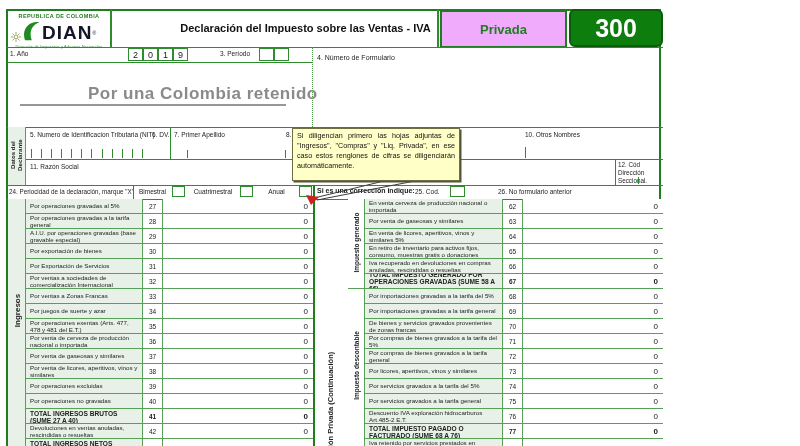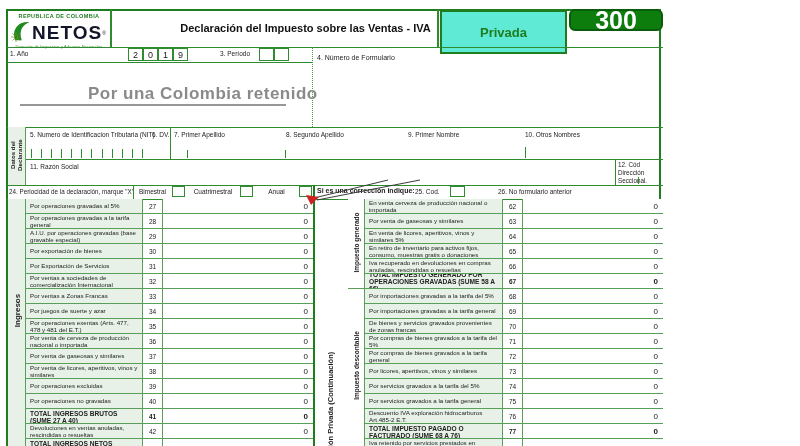--- a/index.html
+++ b/index.html
@@ -14,24 +14,24 @@
   
   .outer{position:absolute;left:6px;top:9px;width:655px;height:437px;border:2px solid #1f7c1f;border-bottom:none;box-sizing:border-box;}
   .logo-cell{position:absolute;left:8px;top:11px;width:102px;height:36px;background:#fff;}
   .country{font-size:5.5px;color:#1f7c1f;text-align:center;letter-spacing:.4px;margin-top:2px;font-weight:bold;}
   .dianrow{display:flex;align-items:center;justify-content:center;margin-top:1px;}
   .dian-word{font-size:19px;font-weight:bold;color:#15152a;letter-spacing:1px;line-height:1;}
   .dian-reg{font-size:5px;vertical-align:top;color:#15152a;}
   .dian-sub{font-size:3.8px;color:#2e8b2e;text-align:center;margin-top:0px;letter-spacing:.2px;}
   .title-cell{position:absolute;left:110px;top:9px;width:327px;height:38px;display:flex;align-items:center;justify-content:center;
               font-size:11px;font-weight:bold;color:#111;margin-left:32px;}
-  .privada-box{position:absolute;left:440px;top:10px;width:127px;height:44px;background:#5eead4;border:2px solid #1f7c1f;
+  .privada-box{position:absolute;left:440px;top:10px;width:127px;height:38px;background:#f0abfc;border:2px solid #1f7c1f;
                box-sizing:border-box;display:flex;align-items:center;justify-content:center;
                font-size:13px;font-weight:bold;color:#1f7c1f;}
-  .code-box{position:absolute;left:569px;top:9px;width:94px;height:22px;background:#0d7d0d;border:2px solid #0a5c0a;border-radius:6px;
+  .code-box{position:absolute;left:569px;top:9px;width:94px;height:38px;background:#0d7d0d;border:2px solid #0a5c0a;border-radius:6px;
             box-sizing:border-box;display:flex;align-items:center;justify-content:center;
             font-size:25px;font-weight:bold;color:#fff;}
   .digit-box{position:absolute;top:48px;width:15px;height:13px;border:1px solid #2e8b2e;box-sizing:border-box;background:#fff;
              display:flex;align-items:center;justify-content:center;font-size:9px;}
   .dotted-v{position:absolute;left:312px;top:47px;height:80px;width:0;border-left:1px dotted #4a9a4a;}
   .slogan{position:absolute;left:88px;top:84px;font-size:17px;font-weight:bold;color:#8a8a8a;letter-spacing:.5px;}
   .slogan-line{position:absolute;left:20px;top:104px;width:266px;height:0;border-bottom:2px solid #979797;}
   
   .vlabel{position:absolute;transform:rotate(-90deg);font-weight:bold;color:#222;text-align:center;}
   .tick{position:absolute;width:1px;background:#2e8b2e;}
@@ -67,21 +67,21 @@
   <div class="outer"></div>
 
   <div class="logo-cell">
     <div class="country">REPUBLICA DE COLOMBIA</div>
     <div class="dianrow">
       <span style="display:inline-block;margin-right:2px;">
         <svg width="18" height="21" viewBox="0 0 24 28">
           <path d="M4,27 C-1,13 9,1 23,3 C13,7 9,16 13,27 Z" fill="#1f8b1f"></path>
         </svg>
       </span>
-      <span class="dian-word">NETOS</span>
+      <span class="dian-word">DIAN</span>
       <span class="dian-reg">®</span>
     </div>
     <div class="dian-sub">Dirección de Impuestos y Aduanas Nacionales</div>
     <span style="position:absolute;left:3px;bottom:1px;">
       <svg width="10" height="10" viewBox="0 0 10 10">
         <circle cx="5" cy="5" r="2" fill="none" stroke="#7a8a2a" stroke-width="0.8"></circle>
         <g stroke="#7a8a2a" stroke-width="0.7">
           <line x1="5" y1="0" x2="5" y2="2"></line>
             <line x1="5" y1="8" x2="5" y2="10"></line>
           <line x1="0" y1="5" x2="2" y2="5"></line>
@@ -356,14 +356,15 @@
         <div class="fv"></div>
       </div>
     </div>
 
   <svg class="overlay" width="800" height="446">
     <line x1="388" y1="180" x2="314" y2="198" stroke="#3c3c3c" stroke-width="1"></line>
     <line x1="420" y1="180" x2="317" y2="200" stroke="#3c3c3c" stroke-width="1"></line>
     <polygon points="306,195 319,197 311,205" fill="#cc2222"></polygon>
   </svg>
 
+  <div class="tooltip">Si diligencian primero las hojas adjuntas de "Ingresos", "Compras" y "Liq. Privada", en ese caso estos renglones de cifras se diligenciarán automáticamente.</div>
 
 </div>
 
 </body></html>

